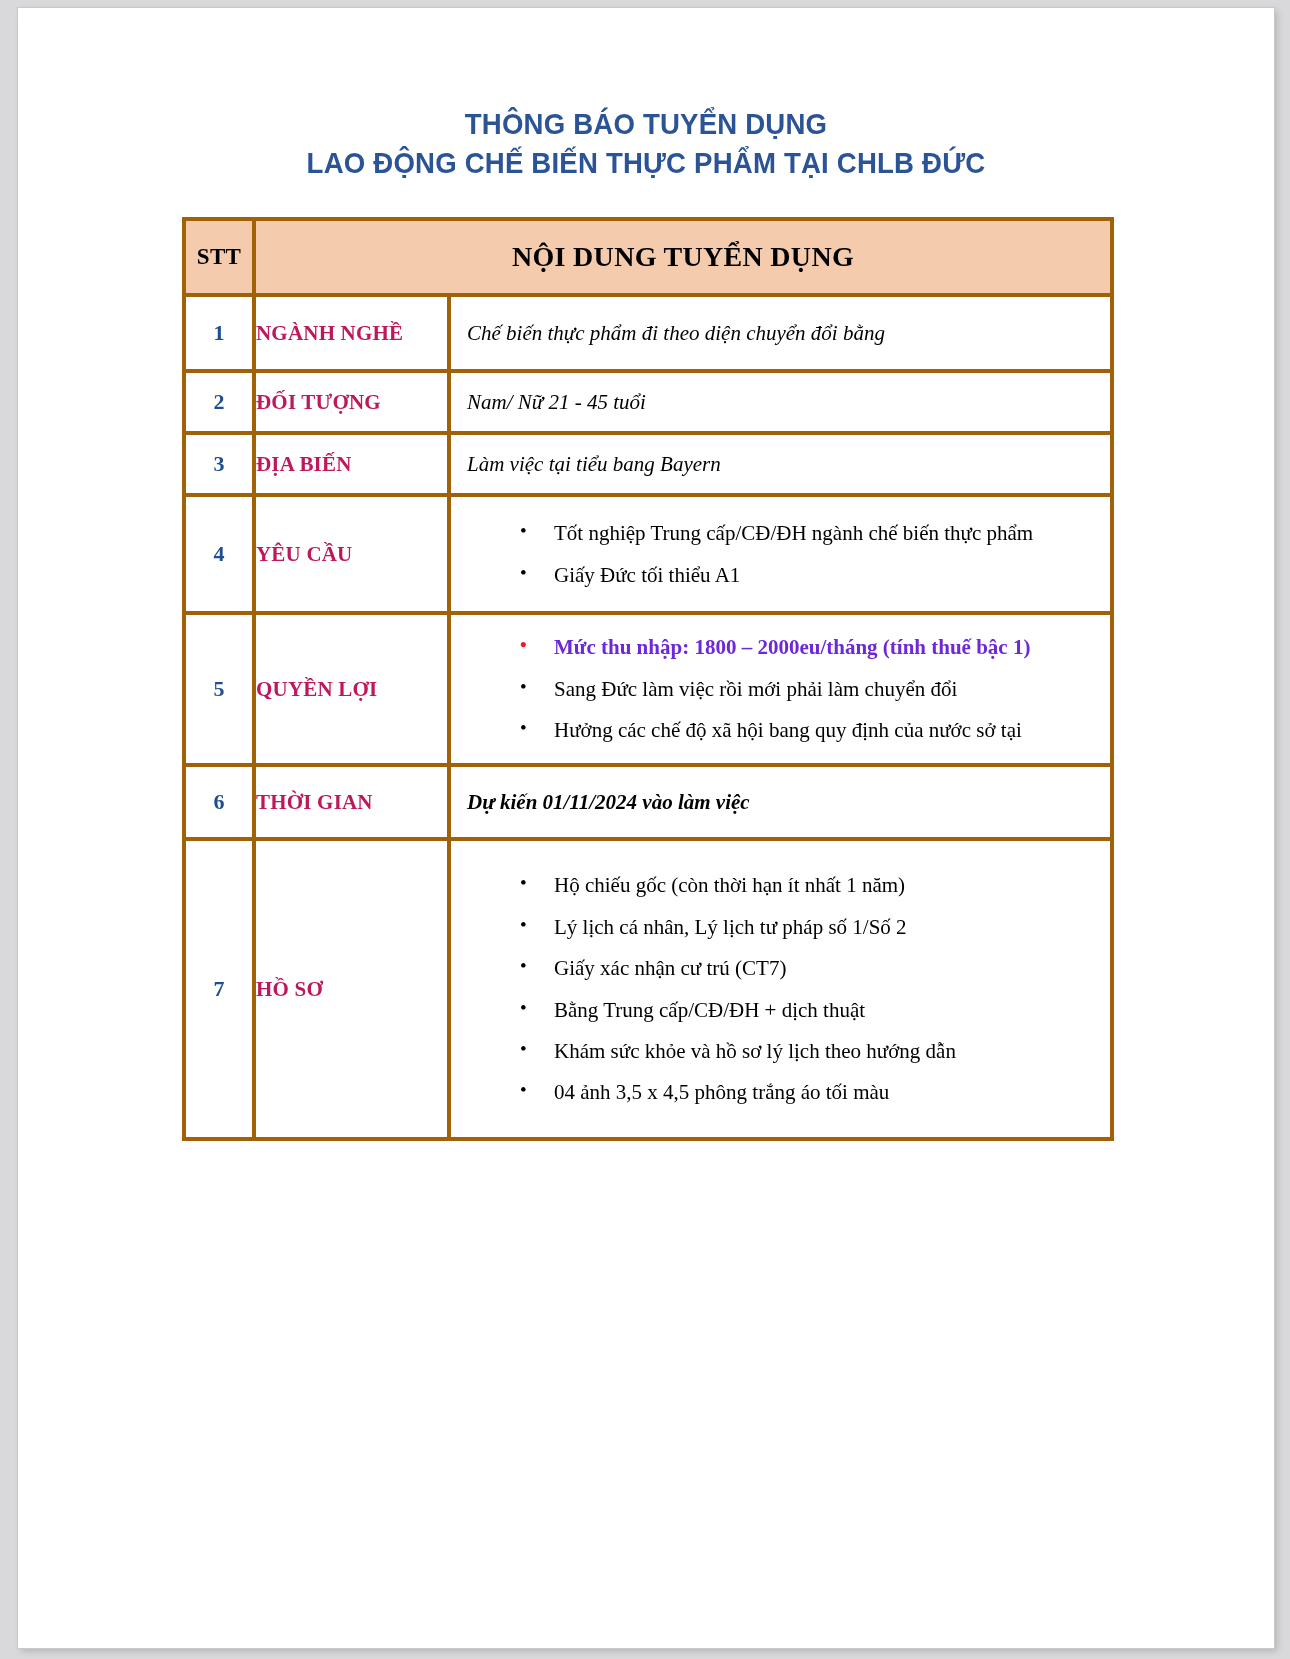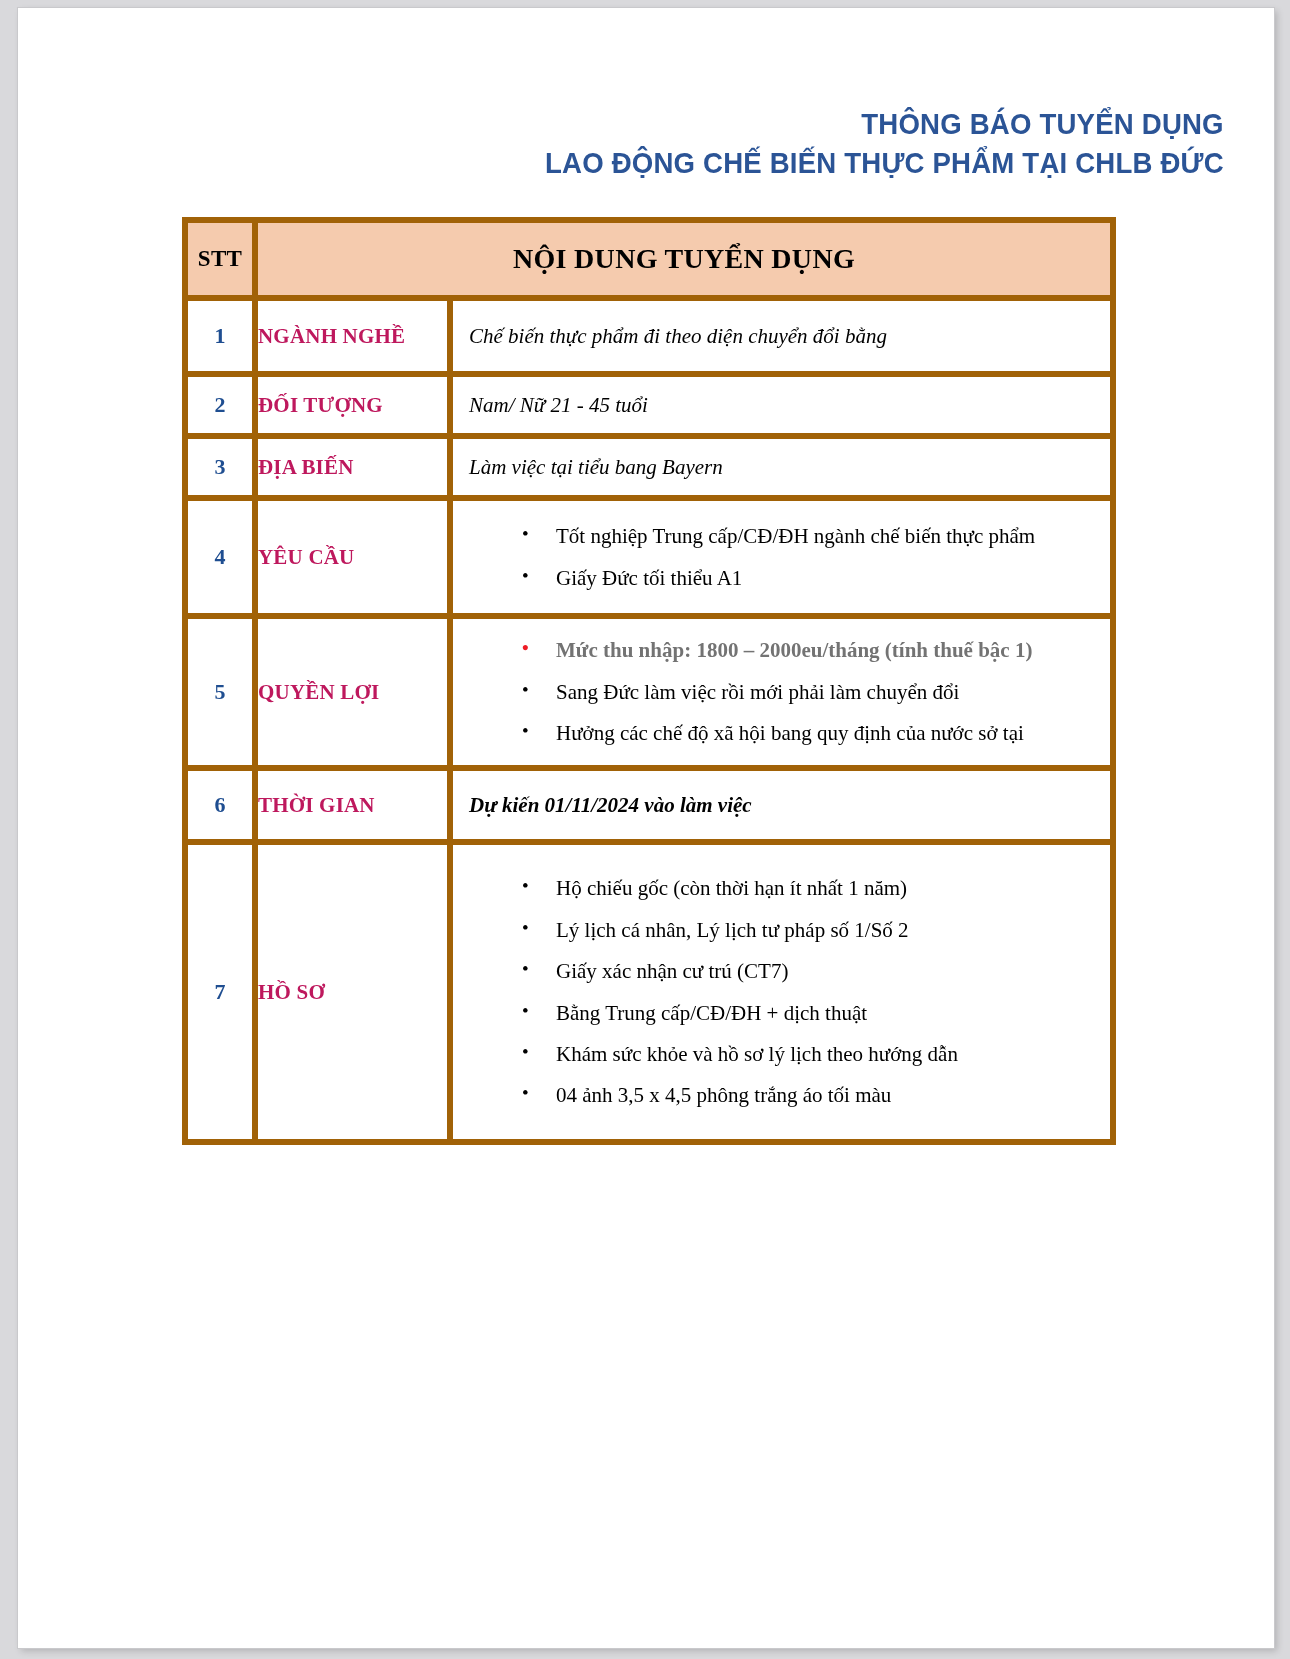--- a/index.html
+++ b/index.html
@@ -17,21 +17,21 @@
     position: absolute;
     left: 18px;
     top: 8px;
     width: 1256px;
     height: 1640px;
     background: #ffffff;
     box-shadow: 0 0 0 1px #c9c9cc, 3px 3px 7px rgba(0,0,0,0.18);
     box-sizing: border-box;
   }
   .title-block {
-    text-align: right;
+    text-align: center;
     padding-top: 98px;
     line-height: 1.20;
   }
   .title-line {
     font-family: "Liberation Sans", "DejaVu Sans", sans-serif;
     font-weight: bold;
     color: #2b5496;
     letter-spacing: 0.2px;
     display: block;
     transform: scaleX(0.92);
@@ -43,21 +43,21 @@
   .table-wrap {
     margin: 36px auto 0 auto;
     width: 928px;
   }
   table.notice {
     width: 100%;
     border-collapse: collapse;
     table-layout: fixed;
   }
   table.notice td, table.notice th {
-    border: 6px solid #a16207;
+    border: 4px solid #a16207;
     vertical-align: middle;
     padding: 0;
   }
   col.c-stt { width: 70px; }
   col.c-label { width: 195px; }
   col.c-content { width: 663px; }
 
   th.hdr {
     background: #f5cbae;
     color: #000000;
@@ -104,21 +104,21 @@
   }
   ul.bullets li::before {
     content: "\2022";
     position: absolute;
     left: 0;
     top: -1px;
     font-size: 19px;
     line-height: inherit;
   }
   li.red, .red-text {
-    color: #737373;
+    color: #6d28d9;
     font-weight: bold;
   }
   li.red::before { color: #ee1c25; }
 
   .row-h-1 { height: 76px; }
   .row-h-2 { height: 62px; }
   .row-h-3 { height: 62px; }
   .row-h-4 { height: 118px; }
   .row-h-5 { height: 152px; }
   .row-h-6 { height: 74px; }

